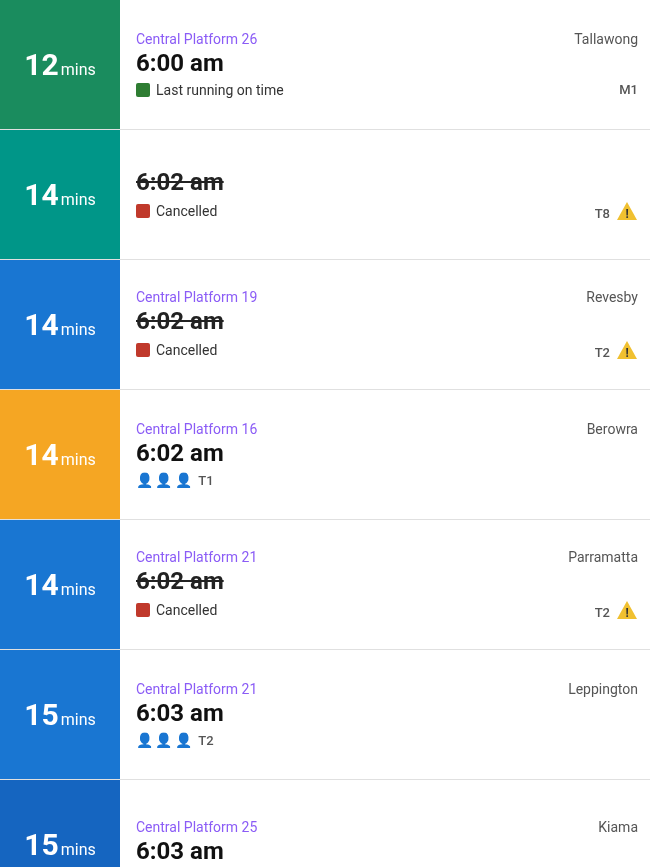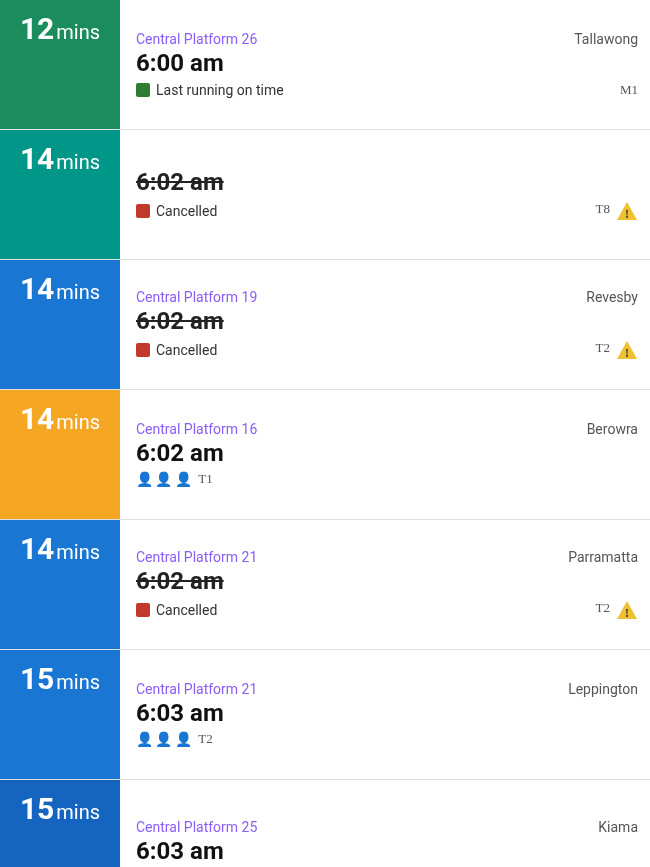--- a/index.html
+++ b/index.html
@@ -18,30 +18,31 @@
       background: #fff;
       border-bottom: 1px solid #e0e0e0;
       min-height: 130px;
     }
     .time-badge {
       width: 120px;
       min-width: 120px;
       display: flex;
       flex-direction: column;
       align-items: center;
+      justify-content: center;
       padding: 14px;
     }
     .time-badge .mins-number {
       font-size: 30px;
       font-weight: 700;
       color: #fff;
       line-height: 1;
     }
     .time-badge .mins-label {
-      font-size: 20px;
+      font-size: 16px;
       font-weight: 400;
       color: #fff;
       margin-left: 2px;
     }
     .time-badge .mins-row {
       display: flex;
       align-items: baseline;
     }
     .train-details {
       flex: 1;
@@ -94,23 +95,22 @@
       flex-shrink: 0;
     }
     .status-dot.green { background: #2e7d32; }
     .status-dot.red { background: #c0392b; }
     .status-text {
       font-size: 14px;
       color: #333;
     }
     .status-right {
       display: flex;
-      align-items: flex-start;
+      align-items: flex-end;
       gap: 6px;
-      font-family: Liberation Serif, serif;
     }
     .line-badge {
       font-size: 13px;
       color: #555;
       font-weight: 500;
     }
     .warning-icon {
       width: 22px;
       height: 20px;
       display: inline-flex;

